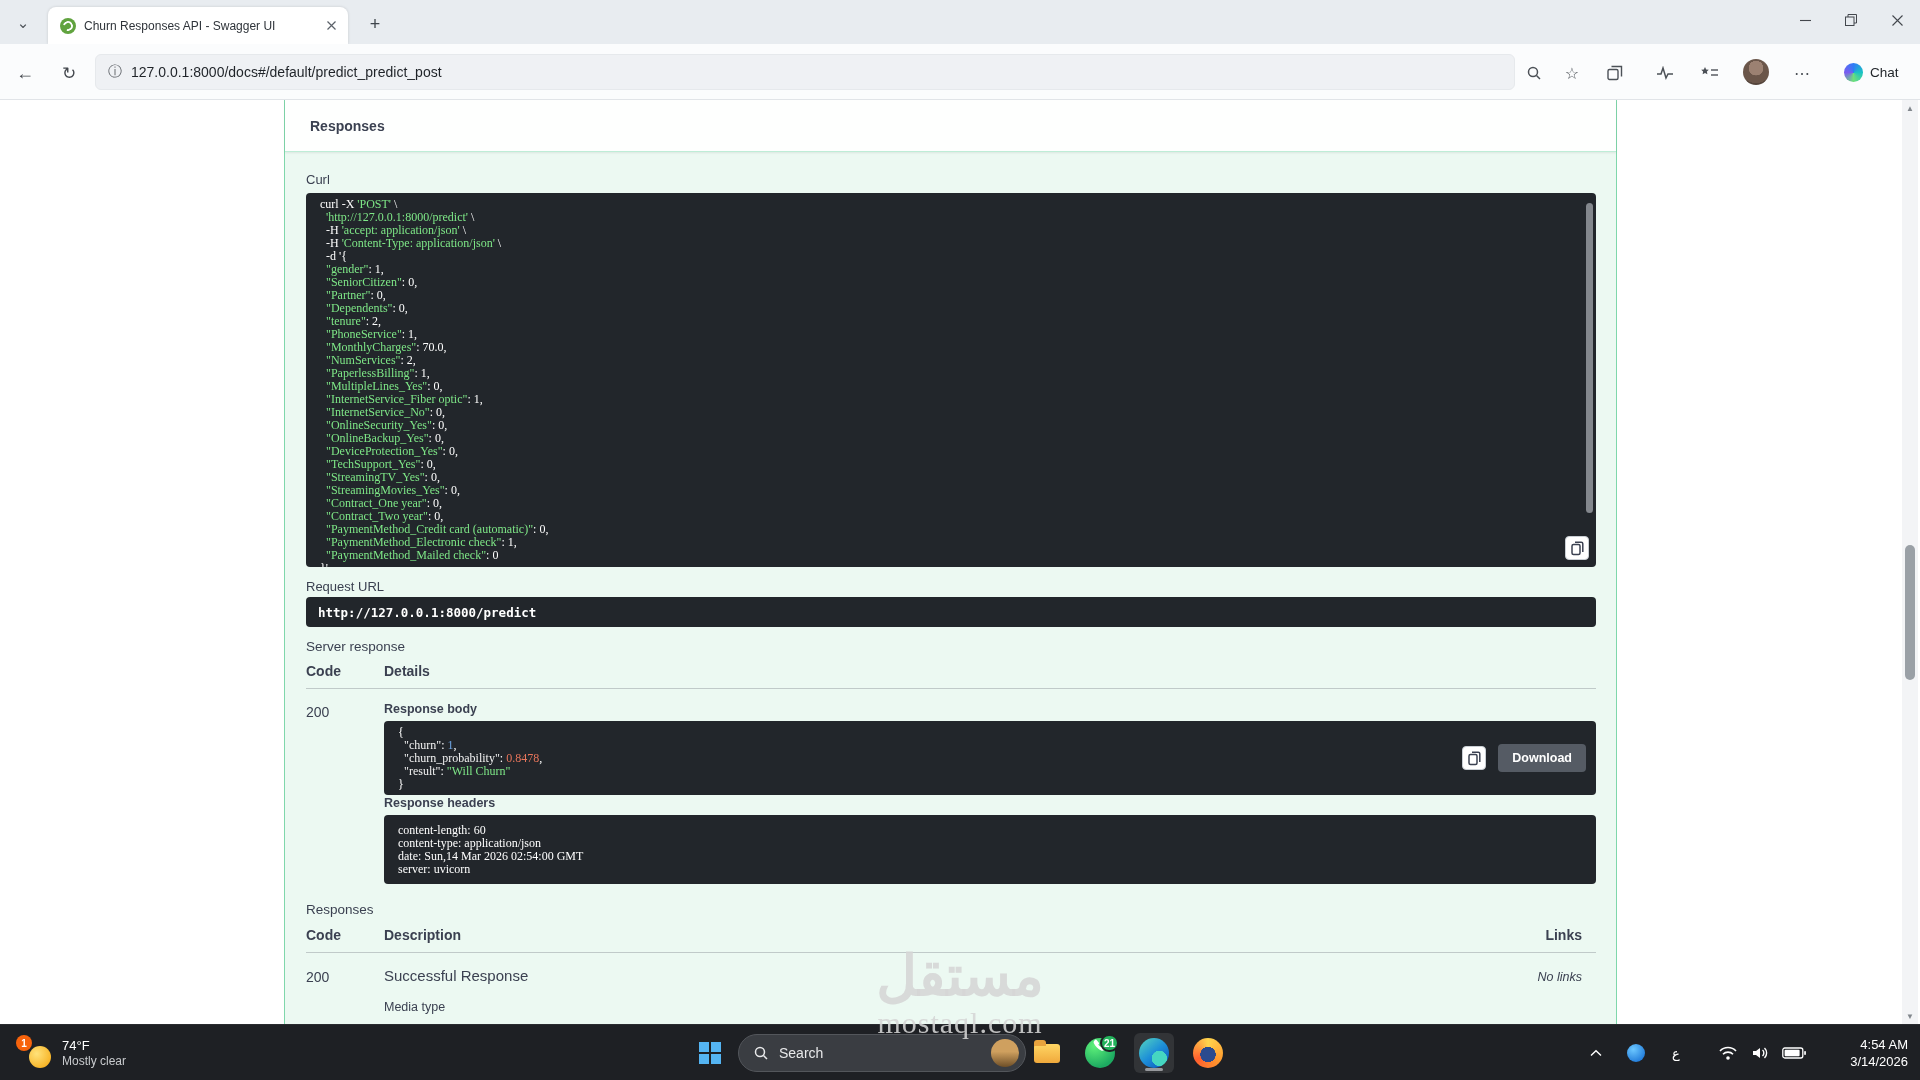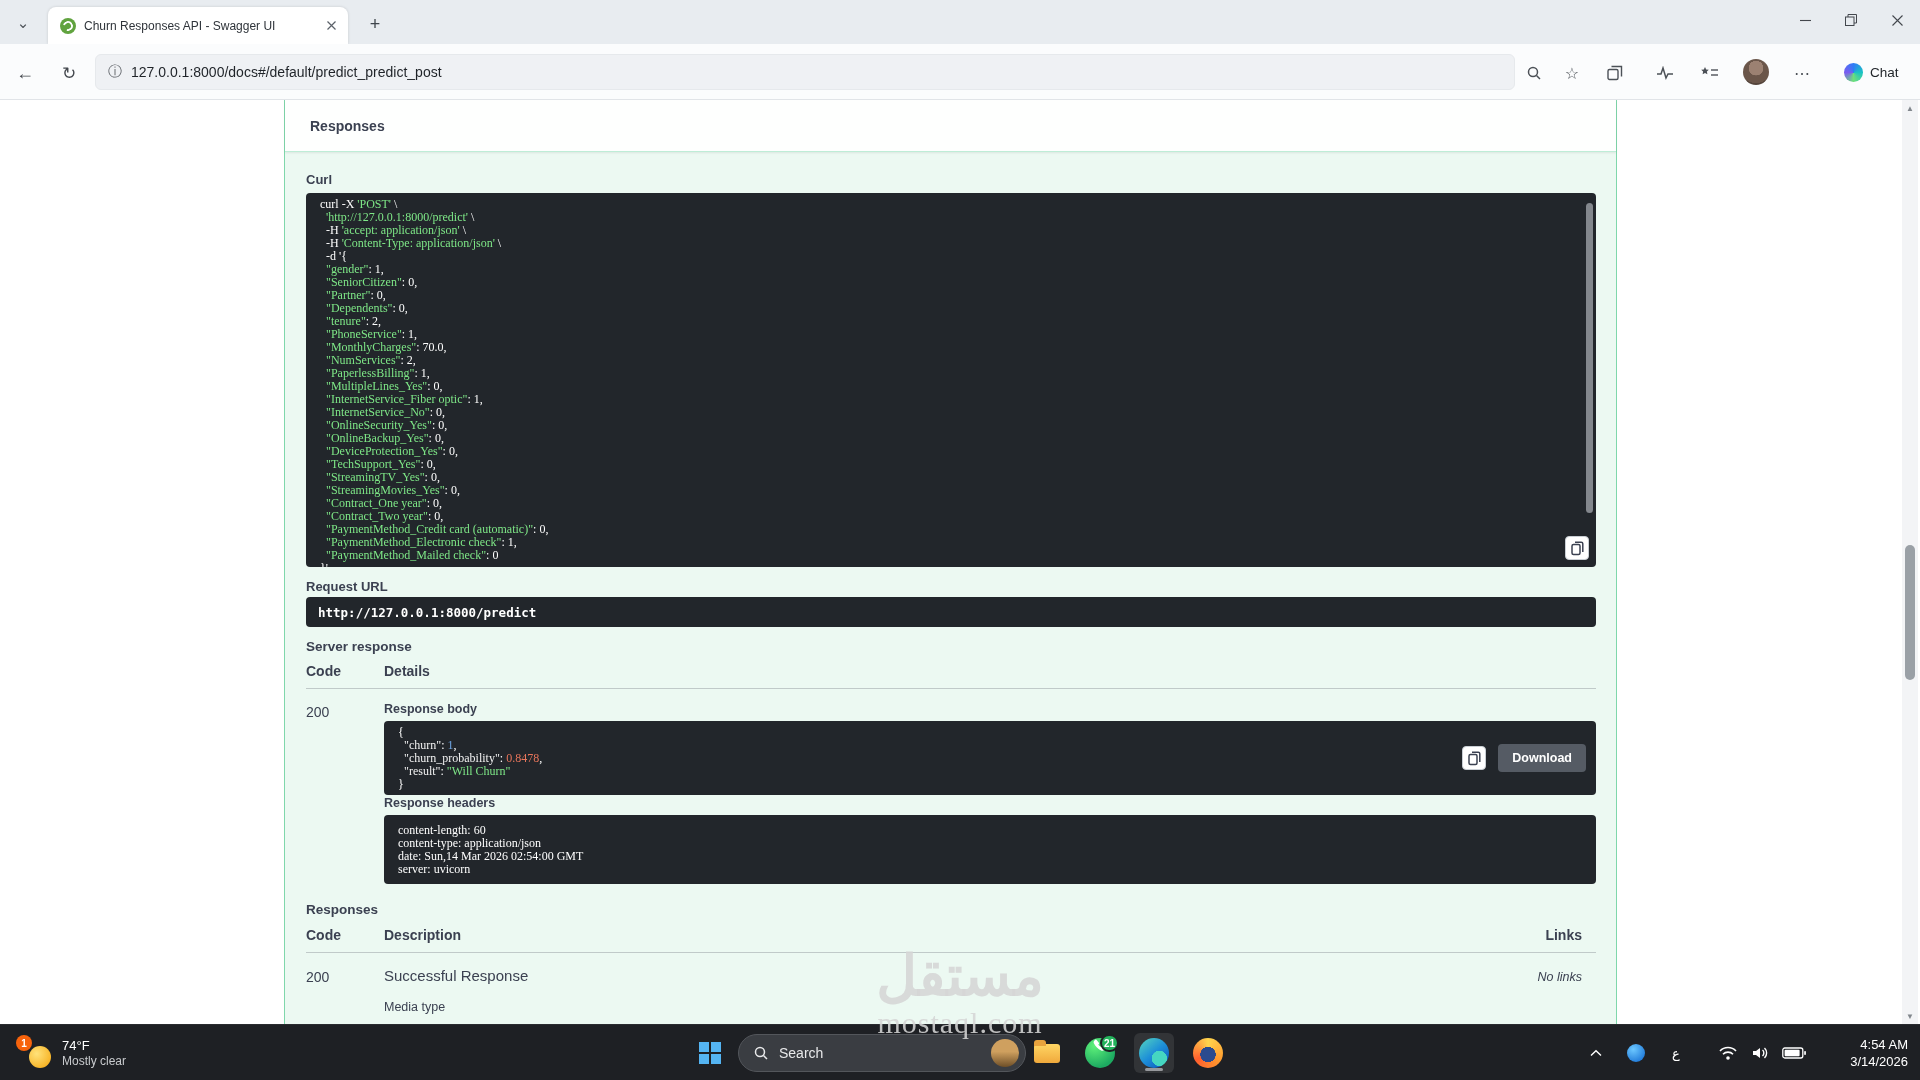--- a/index.html
+++ b/index.html
@@ -31,21 +31,21 @@
   .avatar{position:absolute;left:1743px;top:15px;width:26px;height:26px;border-radius:50%;background:radial-gradient(circle at 50% 35%,#9c8172 0 34%,#6b564a 35% 70%,#55453c 71%)}
   .chat-btn{position:absolute;left:1834px;top:11px;height:34px;display:flex;align-items:center;gap:7px;padding:0 10px;border-radius:8px;font-size:13.5px;color:#1f2328}
   .chat-icon{width:19px;height:19px;border-radius:50%;background:conic-gradient(#2f7cf6,#19c3c3,#6ee07a,#7a5cf0,#2f7cf6)}
 
   
   .content{position:absolute;top:100px;left:0;width:1920px;height:924px;background:#fff;overflow:hidden}
   .panel{position:absolute;left:284px;top:0;width:1333px;height:924px;background:#ecf9f2;border-left:1px solid #7fd7ab;border-right:1px solid #7fd7ab}
   .panel-header{height:52px;background:rgba(255,255,255,.92);border-bottom:1px solid rgba(73,204,144,.35);box-shadow:0 1px 2px rgba(0,0,0,.08);display:flex;align-items:center;padding-left:25px}
   .panel-header .hd{font-size:14px;font-weight:700;color:#3b4151}
   .panel-inner{padding:0 20px 0 21px}
-  .sec-label{font-size:13px;font-weight:700;color:#3b4151}
+  .sec-label{font-size:13px;font-weight:400;color:#3b4151}
   .curl-label{margin-top:20px}
   .code-block{background:#22262b;border-radius:4px;color:#fff;font-family:Liberation Serif, serif;font-size:12px;line-height:13px;overflow:hidden;position:relative}
   .code-block pre{white-space:pre;margin:0;font:inherit;color:inherit}
   .curl-block{margin-top:6px;height:374px;padding:5px 14px}
   .str{color:#7ee787}
   .key{color:#f2f2f2}
   .numf{color:#e8755b}
   .numi{color:#6fa8e8}
   .curl-scroll{position:absolute;right:3px;top:10px;width:7px;height:310px;background:#83878d;border-radius:4px}
   .copy-btn{position:absolute;right:7px;bottom:7px;width:24px;height:24px;background:#fff;border:1px solid #c9ced4;border-radius:4px;display:flex;align-items:center;justify-content:center}

